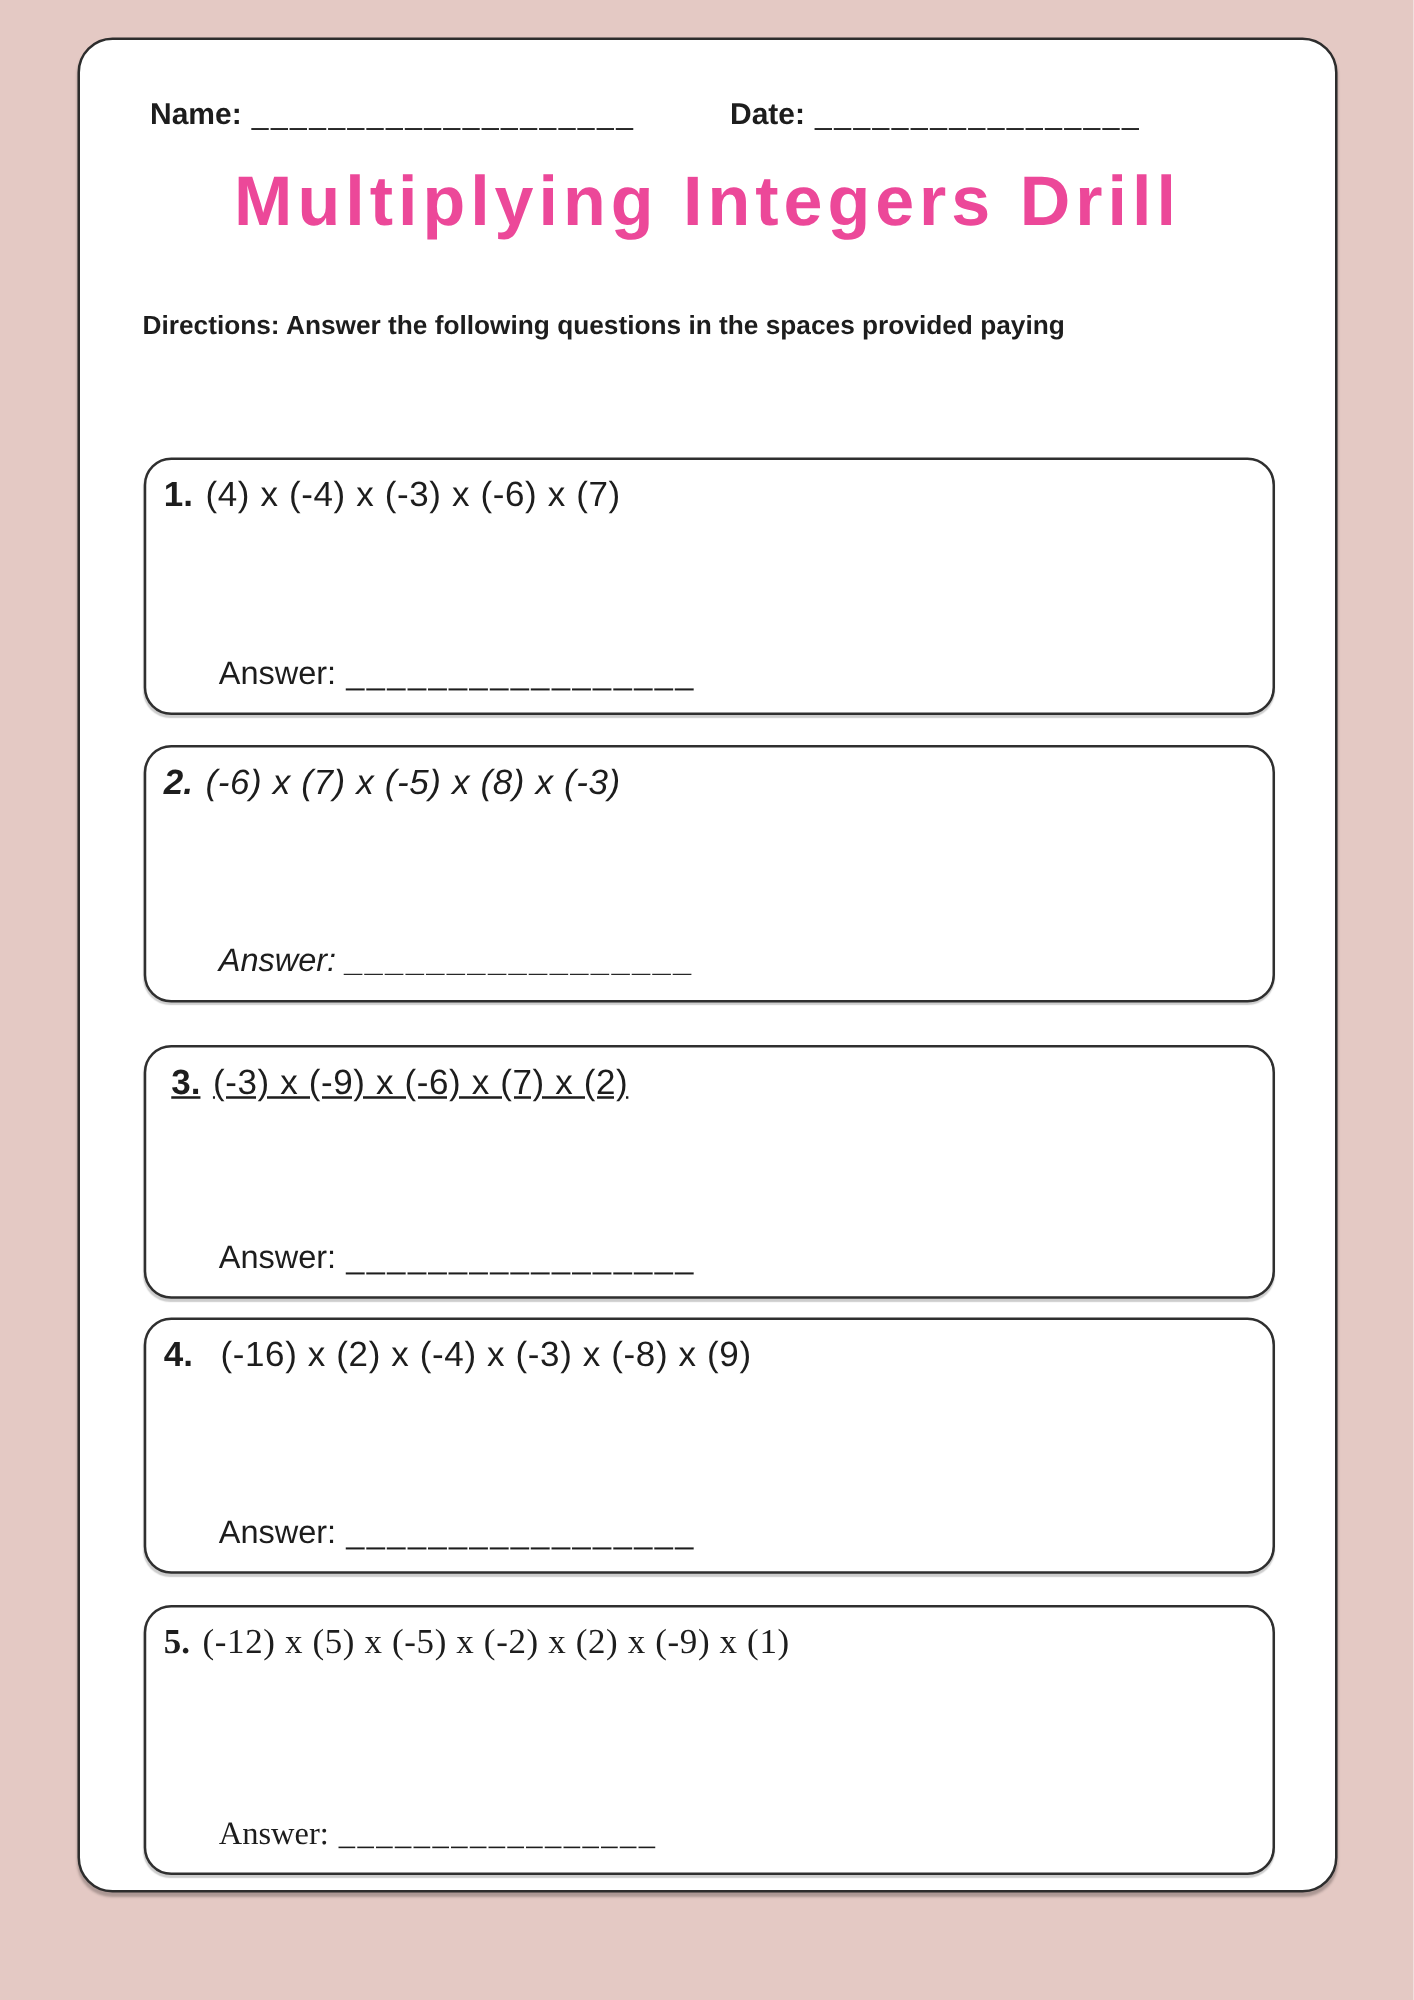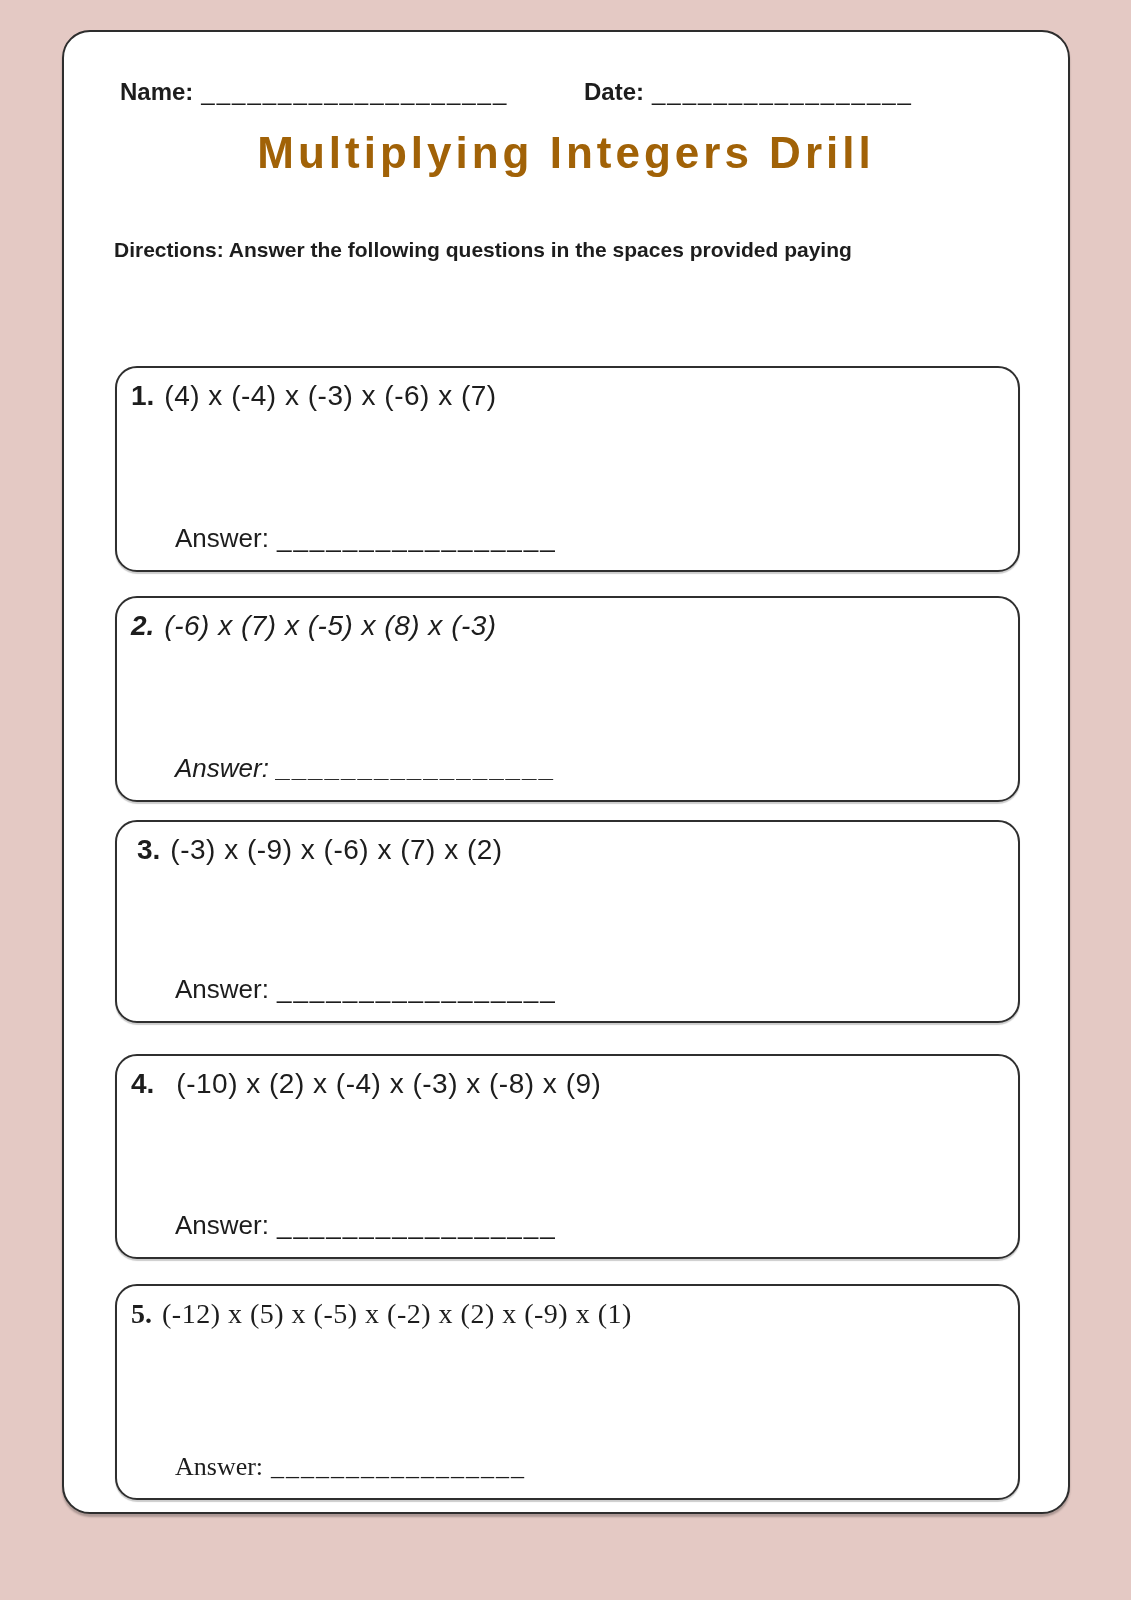--- a/index.html
+++ b/index.html
@@ -32,43 +32,43 @@
   .meta-line {
     font-size: 24px; font-weight: 400;
     letter-spacing: 2px; margin-left: 8px;
     color: #1d1d1d;
   }
   
   .title {
     position: absolute; top: 96px; left: 0;
     width: 100%;
     text-align: center;
-    font-size: 44px; font-weight: 700;
+    font-size: 56px; font-weight: 700;
     letter-spacing: 4px;
-    color: #a16207;
+    color: #ec4899;
   }
   
   .directions {
-    position: absolute; top: 203px; left: 50px; width: 880px;
+    position: absolute; top: 214px; left: 50px; width: 880px;
     font-size: 21px; font-weight: 700; line-height: 30px;
     color: #1d1d1d;
   }
   
   .qbox {
     position: absolute;
     left: 51px; width: 905px;
     background: #ffffff;
     border: 2px solid #2f2f2f;
     border-radius: 22px;
     box-shadow: 0 2px 1px rgba(0,0,0,0.2);
     margin-top: 12px;
   }
   .qbox-1 { top: 322px;  height: 206px; }
   .qbox-2 { top: 552px;  height: 206px; font-style: italic; }
-  .qbox-3 { top: 776px;  height: 203px; }
+  .qbox-3 { top: 792px;  height: 203px; text-decoration: underline; }
   .qbox-4 { top: 1010px; height: 205px; }
   .qbox-5 { top: 1240px; height: 216px; font-family: Liberation Serif, serif; }
   .q-line {
     padding: 12px 24px 0 14px;
     font-size: 28px;
     white-space: nowrap;
   }
   .q-num { font-weight: 700; margin-right: 10px; }
   .qbox-3 .q-num { margin-left: 6px; }
   .qbox-4 .q-num { margin-right: 22px; }
@@ -130,21 +130,21 @@
       <div class="q-line">
         <span class="q-num">3.</span><span class="q-expr">(-3) x (-9) x (-6) x (7) x (2)</span>
       </div>
       <div class="answer-line">
         <span class="answer-label">Answer:</span><span class="answer-blank">_________________</span>
       </div>
     </div>
 
     <div class="qbox qbox-4">
       <div class="q-line">
-        <span class="q-num">4.</span><span class="q-expr">(-10) x (2) x (-4) x (-3) x (-8) x (9)</span>
+        <span class="q-num">4.</span><span class="q-expr">(-16) x (2) x (-4) x (-3) x (-8) x (9)</span>
       </div>
       <div class="answer-line">
         <span class="answer-label">Answer:</span><span class="answer-blank">_________________</span>
       </div>
     </div>
 
     <div class="qbox qbox-5">
       <div class="q-line">
         <span class="q-num">5.</span><span class="q-expr">(-12) x (5) x (-5) x (-2) x (2) x (-9) x (1)</span>
       </div>

